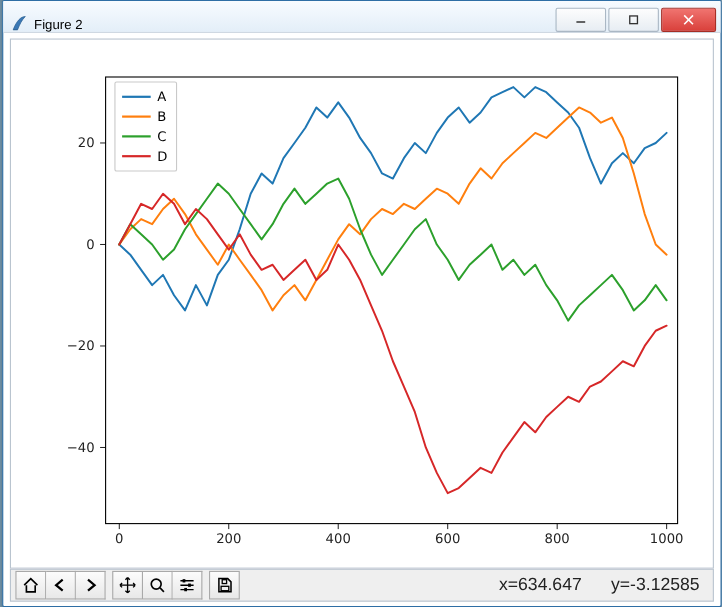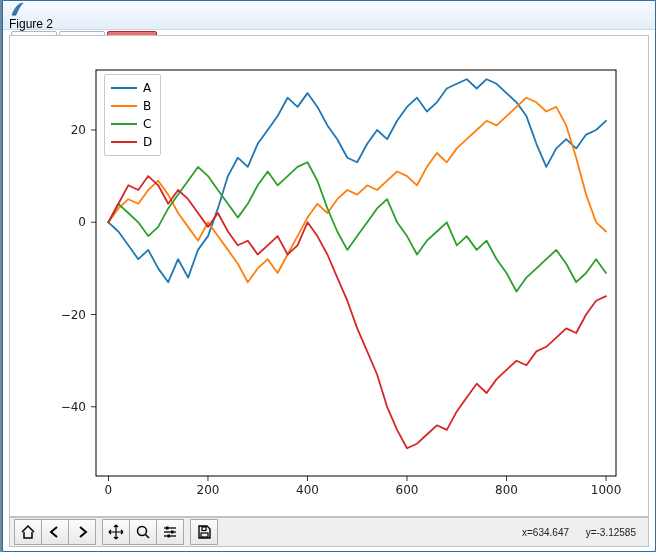--- a/index.html
+++ b/index.html
@@ -21,23 +21,22 @@
     background: #fff;
     border: 1px solid #2e6ea5;
     border-radius: 2px;
     box-shadow: 0 0 0 1px rgba(0,0,0,0.05);
   }
   .titlebar {
     height: 28px;
     background: linear-gradient(#f7fbff, #e3eef8);
     border-bottom: 1px solid #cfd8e2;
     display: flex;
-    align-items: flex-start;
+    align-items: flex-end;
     padding: 0 4px 0 6px;
-    flex-direction: column;
   }
   .titlebar .app-icon {
     width: 16px; height: 16px;
     margin-right: 6px;
     display: flex; align-items: center; justify-content: center;
   }
   .titlebar .title {
     flex: 1;
     color: #000;
     font-size: 12px;
@@ -107,21 +106,21 @@
     width: 26px; height: 24px;
     border: 1px solid #a9a9a9;
     background: linear-gradient(#fcfcfc,#e8e8e8);
     margin-right: 0;
     display: flex; align-items: center; justify-content: center;
   }
   .tgroup { display: flex; margin-right: 6px; }
   .tgroup .tbtn + .tbtn { border-left: none; }
   .tspacer { flex: 1; }
   .coord-readout {
-    font-size: 10px;
+    font-size: 16px;
     color: #222;
     white-space: pre;
     margin-right: 8px;
   }
   .tick-label {
     font-size: 12px;
     font-family: "DejaVu Sans", Arial, sans-serif;
     fill: #222;
   }
 </style>

